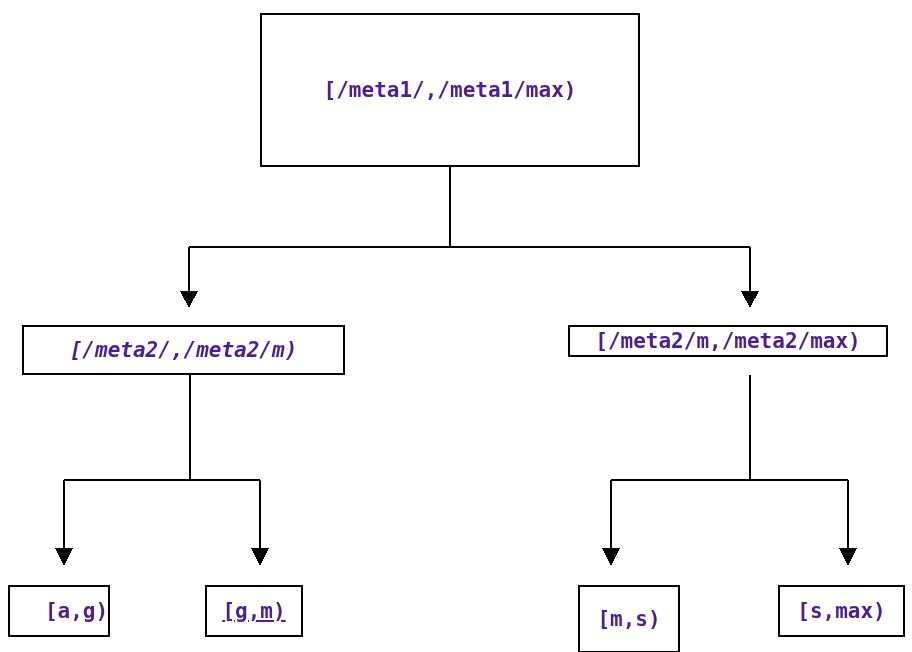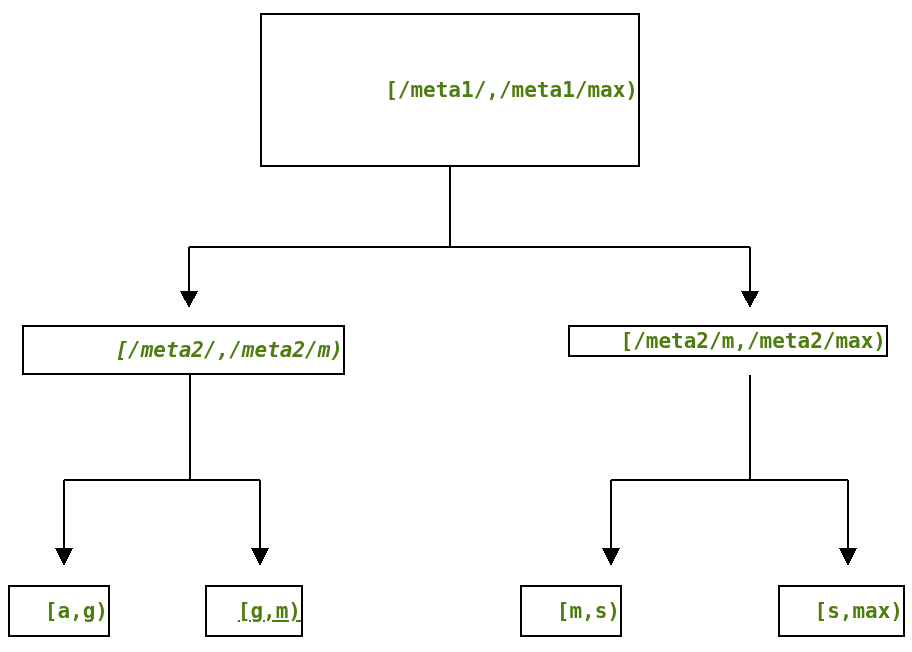--- a/index.html
+++ b/index.html
@@ -31,33 +31,33 @@
     fill: #000000;
     stroke: none;
   }
   .node {
     position: absolute;
     box-sizing: border-box;
     border: 2px solid #000000;
     background: #ffffff;
     display: flex;
     align-items: center;
-    justify-content: flex-end;
+    justify-content: center;
     font-weight: bold;
     font-size: 21px;
-    color: #4d7c0f;
+    color: #4c1d95;
     white-space: pre;
     line-height: 1;
   }
   .node-root    { left: 260px; top: 13px;  width: 380px; height: 154px; }
   .node-m2l     { left: 22px;  top: 325px; width: 323px; height: 50px; font-style: italic;  }
   .node-m2r     { left: 568px; top: 325px; width: 320px; height: 32px;  }
   .node-leaf-ag   { left: 8px;   top: 585px; width: 102px; height: 52px; padding-left: 35px; }
   .node-leaf-gm   { left: 205px; top: 585px; width: 98px;  height: 52px; text-decoration: underline; }
-  .node-leaf-ms   { left: 520px; top: 585px; width: 102px; height: 52px; }
+  .node-leaf-ms   { left: 578px; top: 585px; width: 102px; height: 68px; }
   .node-leaf-smax { left: 778px; top: 585px; width: 127px; height: 52px; }
 </style>
 </head>
 <body>
 
 <div class="canvas">
 
   <svg class="connectors" viewBox="0 0 912 652">
 
     <line x1="450" y1="167" x2="450" y2="248" stroke="#000000"></line>

